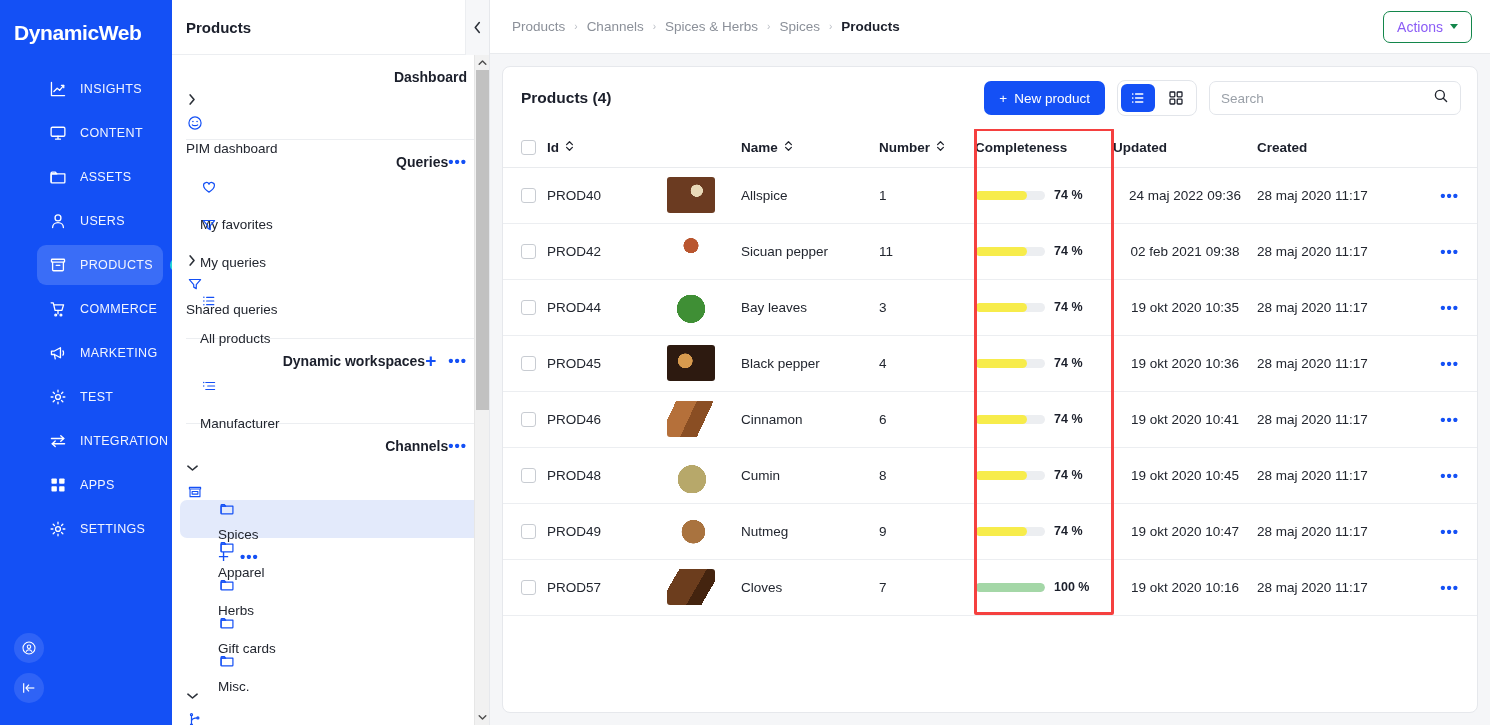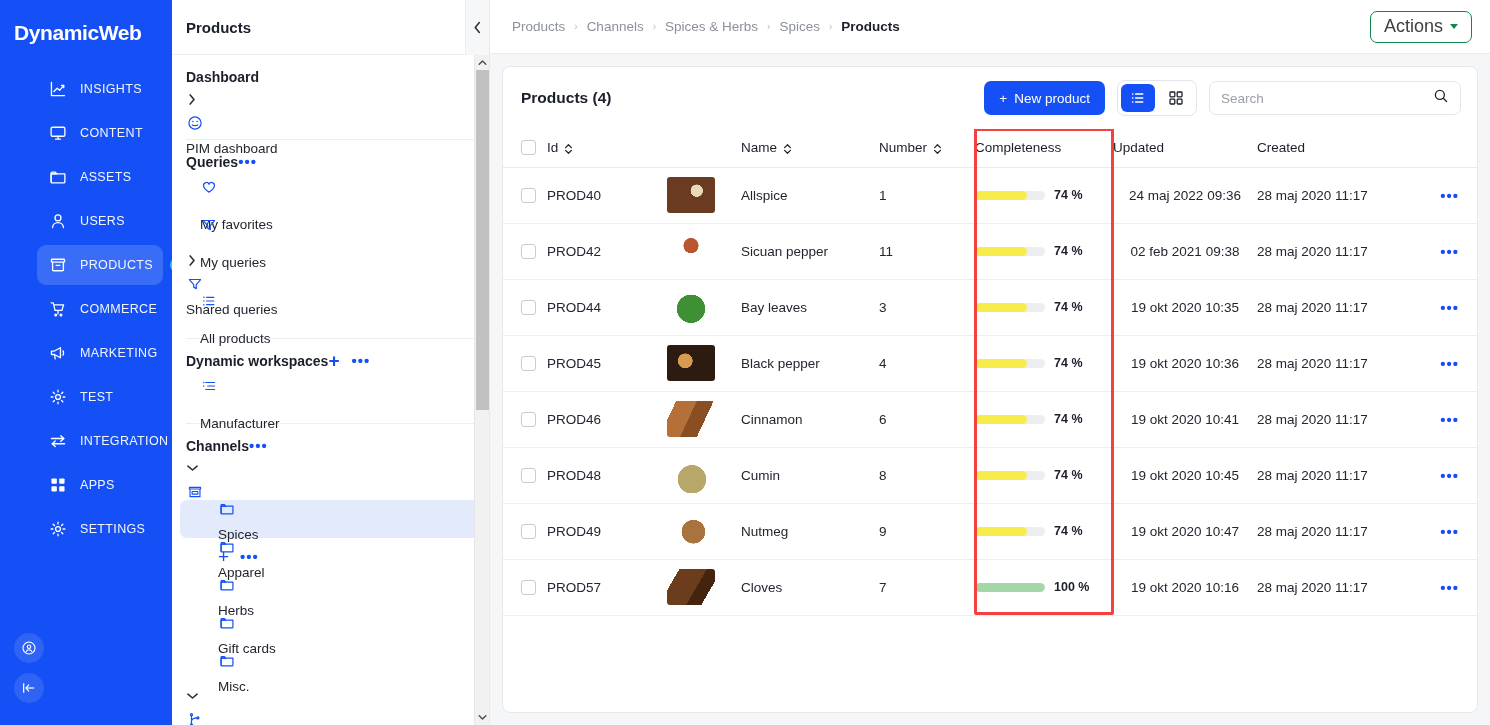--- a/index.html
+++ b/index.html
@@ -56,21 +56,21 @@
     background: #fff; border-right: 1px solid #e6e8ec;
     position: relative; display: flex; flex-direction: column;
   }
   .subnav-head {
     height: 55px; flex: 0 0 55px; display: flex; align-items: center;
     padding: 0 14px; border-bottom: 1px solid #eceef1;
     font-size: 15px; font-weight: bold; color: #1b1f2b;
   }
   .subnav-body { flex: 1 1 auto; overflow: hidden; padding: 0 0 0 0; position: relative; }
   .sec-title {
-    display: flex; align-items: center; justify-content: flex-start;
+    display: flex; align-items: center; justify-content: flex-end;
     font-size: 14px; font-weight: bold; color: #1b1f2b;
     padding: 14px 22px 8px 14px;
   }
   .sec-title .acts { display: flex; align-items: center; gap: 12px; color: #1450f5; }
   .nav-row {
     display: flex; align-items: flex-start; gap: 9px;
     height: 38px; margin: 0 8px; padding: 0 6px;
     border-radius: 7px; font-size: 13.5px; color: #22262f; cursor: pointer;
     position: relative;
     flex-direction: column;
@@ -105,23 +105,23 @@
   .topbar {
     height: 54px; flex: 0 0 54px; background: #fff;
     display: flex; align-items: center; justify-content: space-between;
     padding: 0 18px 0 22px; border-bottom: 1px solid #e9ebee;
   }
   .crumbs { display: flex; align-items: center; gap: 9px; font-size: 13.5px; color: #8b9099; }
   .crumbs .sep { color: #b9bdc4; font-size: 10px; }
   .crumbs .cur { color: #1b1f2b; font-weight: bold; }
   .crumbs span.cb { cursor: pointer; }
   .actions-btn {
-    border: 1px solid #13864b; color: #404040; background: #fff;
+    border: 1px solid #13864b; color: #8b5cf6; background: #fff;
     border-radius: 7px; height: 32px; padding: 0 13px;
-    font-size: 18px; display: flex; align-items: center; gap: 7px; cursor: pointer;
+    font-size: 14px; display: flex; align-items: center; gap: 7px; cursor: pointer;
     font-family: "Liberation Sans", sans-serif;
   }
   .caret-dn { width: 0; height: 0; border-left: 4px solid transparent; border-right: 4px solid transparent; border-top: 5px solid #13864b; }
 
   .card {
     margin: 12px 12px 12px 12px; background: #fff;
     border: 1px solid #e6e8ec; border-radius: 8px;
     flex: 1 1 auto; display: flex; flex-direction: column; overflow: hidden;
     min-height: 0;
   }
@@ -178,21 +178,21 @@
   .pbar-cell { display: flex; align-items: center; gap: 9px; }
   .pbar { width: 70px; height: 9px; border-radius: 5px; background: #eceef1; overflow: hidden; }
   .pbar i { display: block; height: 100%; border-radius: 5px; }
   .pct { font-size: 12.5px; font-weight: bold; color: #1b1f2b; white-space: nowrap; }
   .rowdots { color: #1450f5; font-weight: bold; letter-spacing: 1px; font-size: 15px; cursor: pointer; }
 
   .hl-box {
     position: absolute; border: 3px solid #f5403f; border-radius: 2px;
     pointer-events: none; z-index: 5;
   }
-  .tbl-headrow th span.hdr { display: inline-flex; align-items: flex-end; }
+  .tbl-headrow th span.hdr { display: inline-flex; align-items: flex-start; font-weight: bold; }
 </style>
 </head>
 <body>
 
 <div id="app">
 
   <nav class="rail">
     <div class="rail-logo">DynamicWeb</div>
     <div class="rail-nav" id="rail-nav">
         <div class="rail-item">

